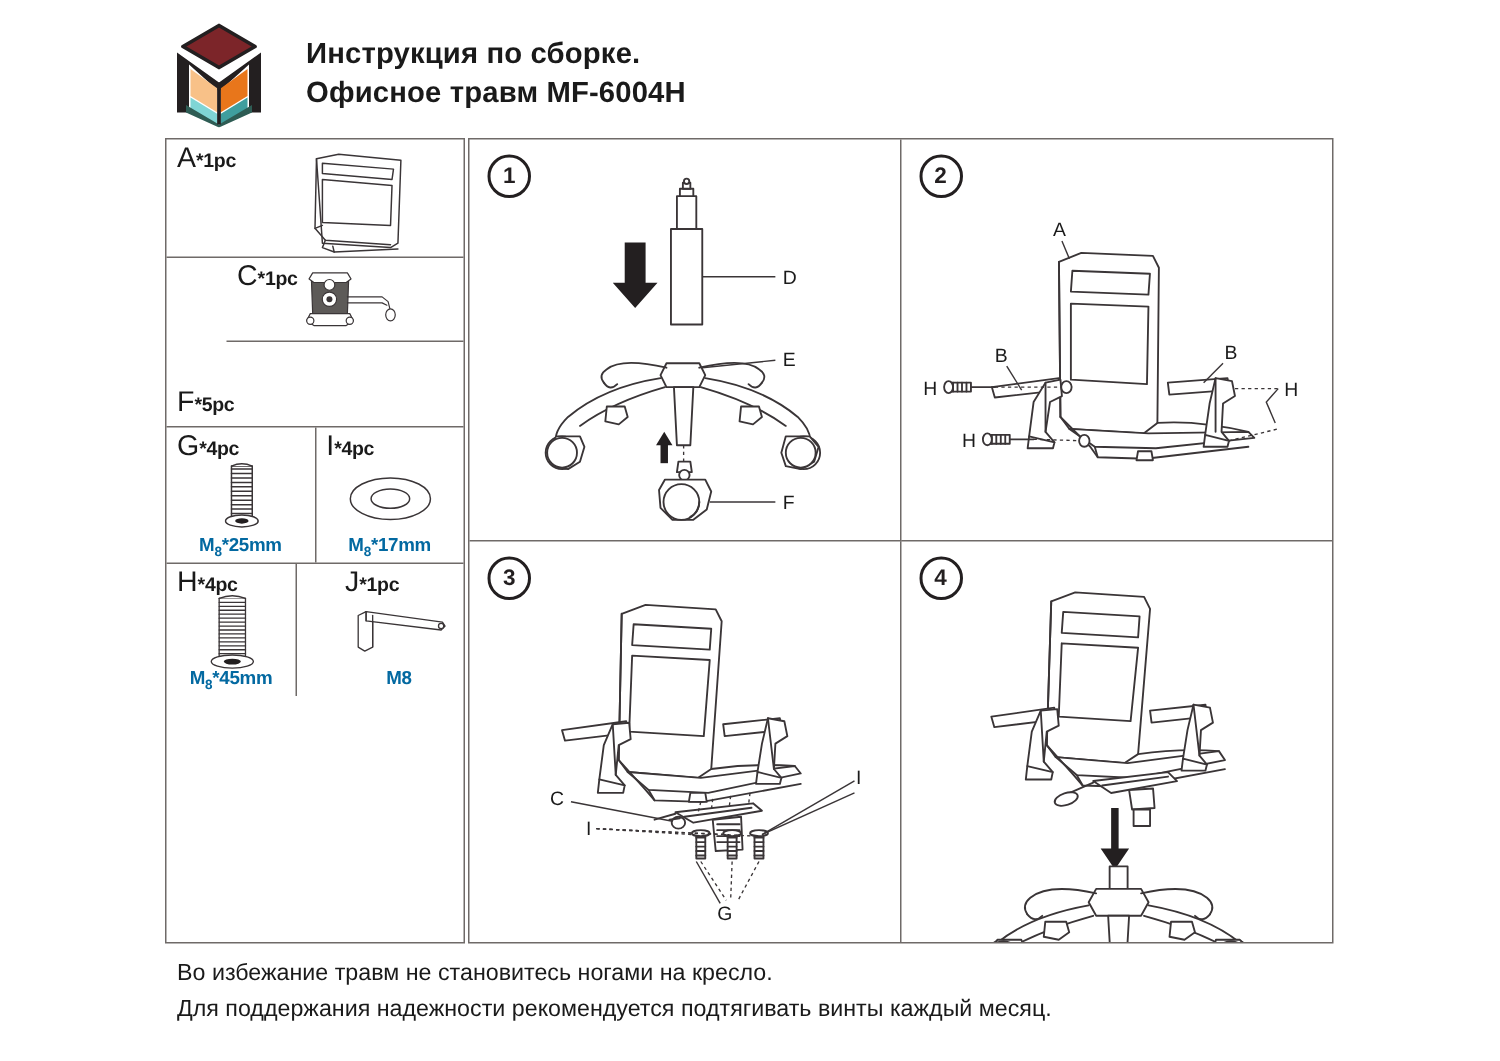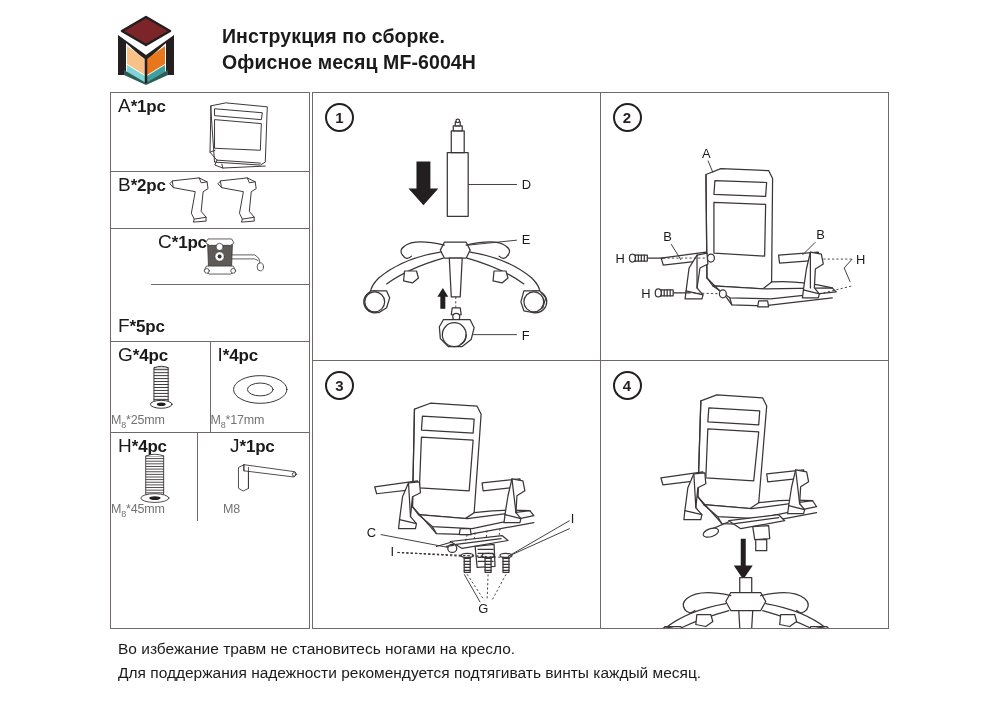--- a/index.html
+++ b/index.html
@@ -6,35 +6,35 @@
   body{
     width:1000px;height:707px;background:#ffffff;
     font-family:"Liberation Sans","DejaVu Sans",sans-serif;
     color:#231f20;overflow:hidden;position:relative;
   }
   .page{position:absolute;left:0;top:0;width:1000px;height:707px;}
 
   
   .header{position:absolute;left:110px;top:12px;width:780px;height:76px;display:flex;align-items:center;}
   .logo{width:72px;height:70px;flex:0 0 72px;margin-right:22px;}
-  .titles{display:flex;flex-direction:column;justify-content:center;margin-left:18px;}
+  .titles{display:flex;flex-direction:column;justify-content:center;}
   .title-line{font-size:19.5px;font-weight:bold;letter-spacing:.1px;line-height:1.33;color:#1a1a1a;white-space:nowrap;}
 
   
   .parts{position:absolute;left:110px;top:92px;width:200px;height:537px;
          border:1.4px solid #6f6a68;box-sizing:border-box;display:flex;flex-direction:column;}
   .prow{border-bottom:1.2px solid #6f6a68;position:relative;box-sizing:border-box;display:flex;}
   .prow:last-child{border-bottom:none;gap:25px;}
   .pcell{position:relative;box-sizing:border-box;flex:1 1 0;}
   .pcell.left{border-right:1.2px solid #6f6a68;}
   .plabel{position:absolute;left:7px;top:3px;white-space:nowrap;line-height:1;}
   .plabel .big{font-size:19px;font-weight:400;color:#1a1a1a;}
-  .plabel .qty{font-size:17px;font-weight:bold;color:#1a1a1a;letter-spacing:-.2px;}
-  .pspec{position:absolute;bottom:3px;left:0;width:100%;
-         font-size:12.5px;font-weight:normal;color:#737373;letter-spacing:-.2px;}
+  .plabel .qty{font-size:13px;font-weight:bold;color:#1a1a1a;letter-spacing:-.2px;}
+  .pspec{position:absolute;bottom:3px;left:0;width:100%;text-align:center;
+         font-size:12.5px;font-weight:bold;color:#0369a1;letter-spacing:-.2px;}
   .pspec sub{font-size:9px;}
   .partart{position:absolute;left:0;top:0;width:100%;height:100%;}
 
   
   .steps{position:absolute;left:312px;top:92px;width:577px;height:537px;
          border:1.4px solid #6f6a68;box-sizing:border-box;display:grid;
          grid-template-columns:1fr 1fr;grid-template-rows:1fr 1fr;}
   .step{position:relative;box-sizing:border-box;}
   .step.b-right{border-right:1.4px solid #6f6a68;}
   .step.b-bottom{border-bottom:1.4px solid #6f6a68;}
@@ -77,21 +77,21 @@
         <path d="M17 50 L35 61 L35 68 L17 58 Z" fill="#7fd5d5"></path>
 
         <path d="M55 50 L37 61 L37 68 L55 58 Z" fill="#3f9e9e"></path>
 
         <path d="M14 55 L36 68 L58 55 L58 60 L36 70 L14 60 Z" fill="#2e5c54"></path>
         <path d="M36 40 L36 68" stroke="#231f20" stroke-width="2.5" fill="none"></path>
       </svg>
     </div>
     <div class="titles">
       <div class="title-line">Инструкция по сборке.</div>
-      <div class="title-line">Офисное месяц MF-6004H</div>
+      <div class="title-line">Офисное травм MF-6004H</div>
     </div>
   </div>
 
   <div class="parts">
 
     <div class="prow" style="height:79px;">
       <div class="pcell">
         <div class="plabel">
           <span class="big">A</span><span class="qty">*1pc</span>
         </div>
@@ -100,41 +100,20 @@
           <path class="ln-t" d="M104 16 L152 20 L151 27 L104 23 Z"></path>
           <path class="ln-t" d="M104 27 L151 31 L150 58 L104 56 Z"></path>
           <path class="ln-t" d="M100 13 L99 60 L106 68 L150 71"></path>
           <path class="ln-t" d="M99 60 L104 58"></path>
           <path class="ln-t" d="M106 68 L104 73 L112 76 L155 74"></path>
           <path class="ln-t" d="M112 76 L111 72"></path>
         </svg>
       </div>
     </div>
 
-    <div class="prow" style="height:57px;">
-      <div class="pcell">
-        <div class="plabel">
-          <span class="big">B</span><span class="qty">*2pc</span>
-        </div>
-        <svg class="partart" viewBox="0 0 198 57">
-          <g>
-            <path class="ln-t" d="M61 9 L88 6 L96 10 L97 17 L92 20 L90 40 L95 46 L83 48 L80 42 L84 20 L62 16 Z"></path>
-            <path class="ln-t" d="M61 9 L58 12 L62 16"></path>
-            <path class="ln-t" d="M88 6 L90 11 L96 10"></path>
-            <path class="ln-t" d="M83 48 L82 51 L95 50 L95 46"></path>
-          </g>
-          <g>
-            <path class="ln-t" d="M110 9 L137 6 L145 10 L146 17 L141 20 L139 40 L144 46 L132 48 L129 42 L133 20 L111 16 Z"></path>
-            <path class="ln-t" d="M110 9 L107 12 L111 16"></path>
-            <path class="ln-t" d="M137 6 L139 11 L145 10"></path>
-            <path class="ln-t" d="M132 48 L131 51 L144 50 L144 46"></path>
-          </g>
-        </svg>
-      </div>
-    </div>
 
     <div class="prow" style="height:56px;margin-left:40px;">
       <div class="pcell">
         <div class="plabel">
           <span class="big">C</span><span class="qty">*1pc</span>
         </div>
         <svg class="partart" viewBox="0 0 198 56">
           <path d="M75 8 L98 8 L102 13 L101 40 L96 46 L77 46 L72 40 L71 13 Z" fill="#5d5a58" stroke="#3a3537" stroke-width="1"></path>
           <path class="fillw-t" d="M72 6 L101 6 L104 11 L100 14 L73 14 L69 11 Z"></path>
           <path class="fillw-t" d="M70 40 L103 40 L106 46 L100 50 L73 50 L67 46 Z"></path>

